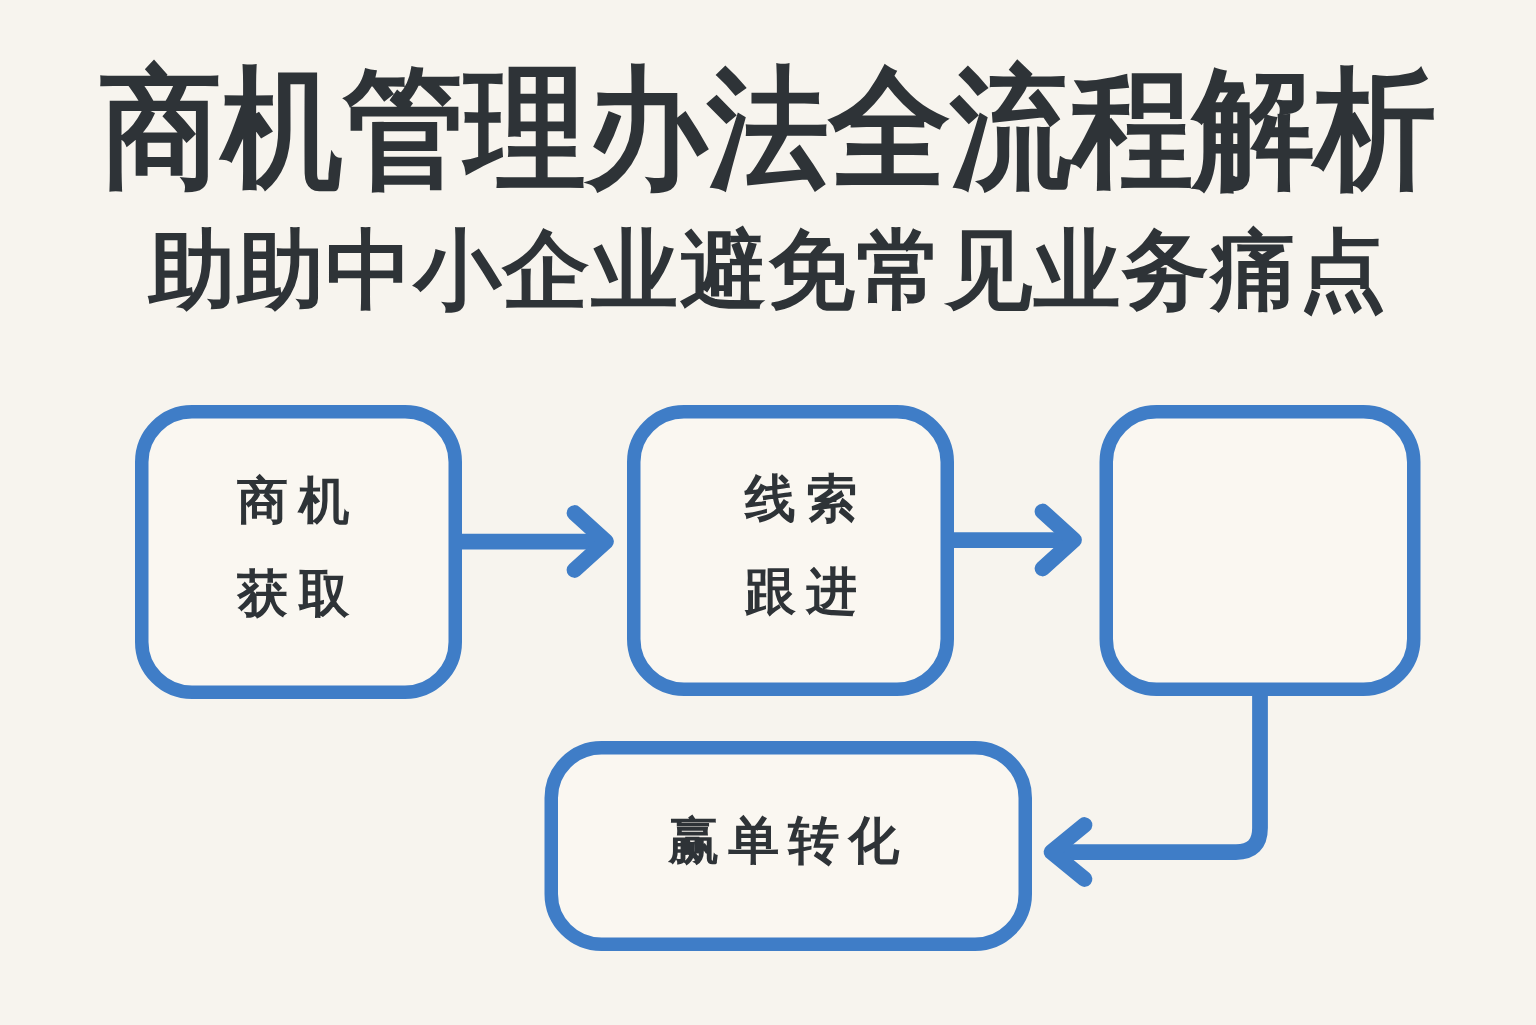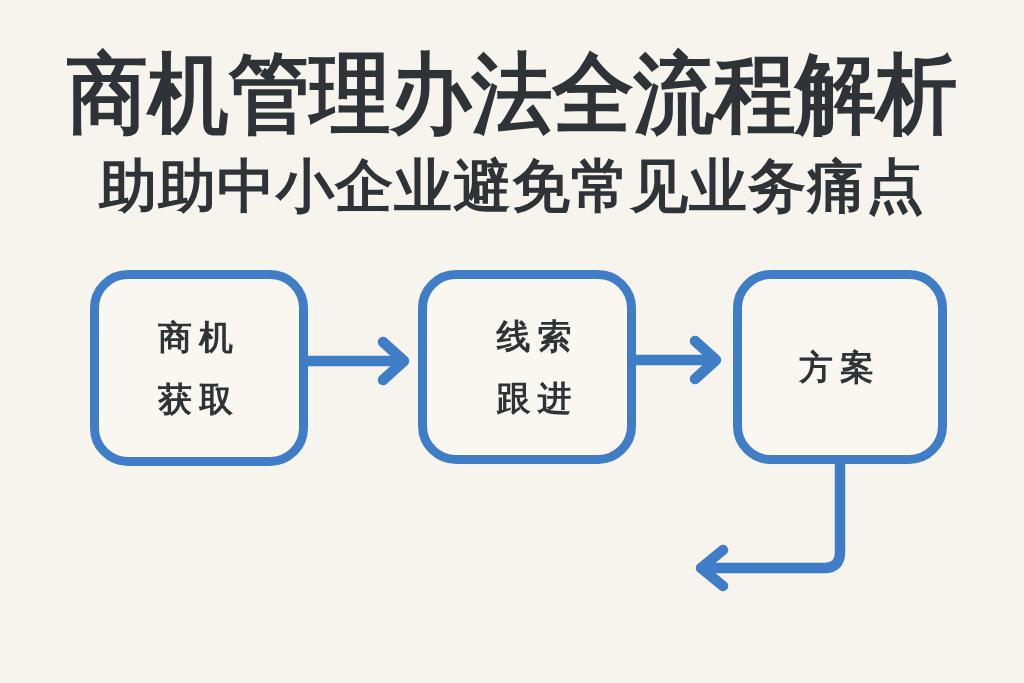--- a/index.html
+++ b/index.html
@@ -13,20 +13,21 @@
   body {
     background: var(--bg);
     font-family: "Liberation Sans", "DejaVu Sans", sans-serif;
     overflow: hidden;
   }
   .canvas {
     position: relative;
     width: 1024px;
     height: 683px;
     background: var(--bg);
+    font-family: Liberation Mono, monospace;
   }
   .title {
     position: absolute;
     top: 44px;
     left: 0;
     width: 100%;
     text-align: center;
     font-size: 88px;
     line-height: 100px;
     font-weight: 800;
@@ -114,17 +115,19 @@
     <span class="line">商机</span>
     <span class="line">获取</span>
   </div>
 
   <div class="flow-box" id="box-2">
     <span class="line">线索</span>
     <span class="line">跟进</span>
   </div>
 
   <div class="flow-box" id="box-3">
-    <span class="line">方案</span>
   </div>
 
+  <div class="flow-box" id="box-4">
+    <span class="line">赢单转化</span>
+  </div>
 
 </div>
 
 </body></html>

